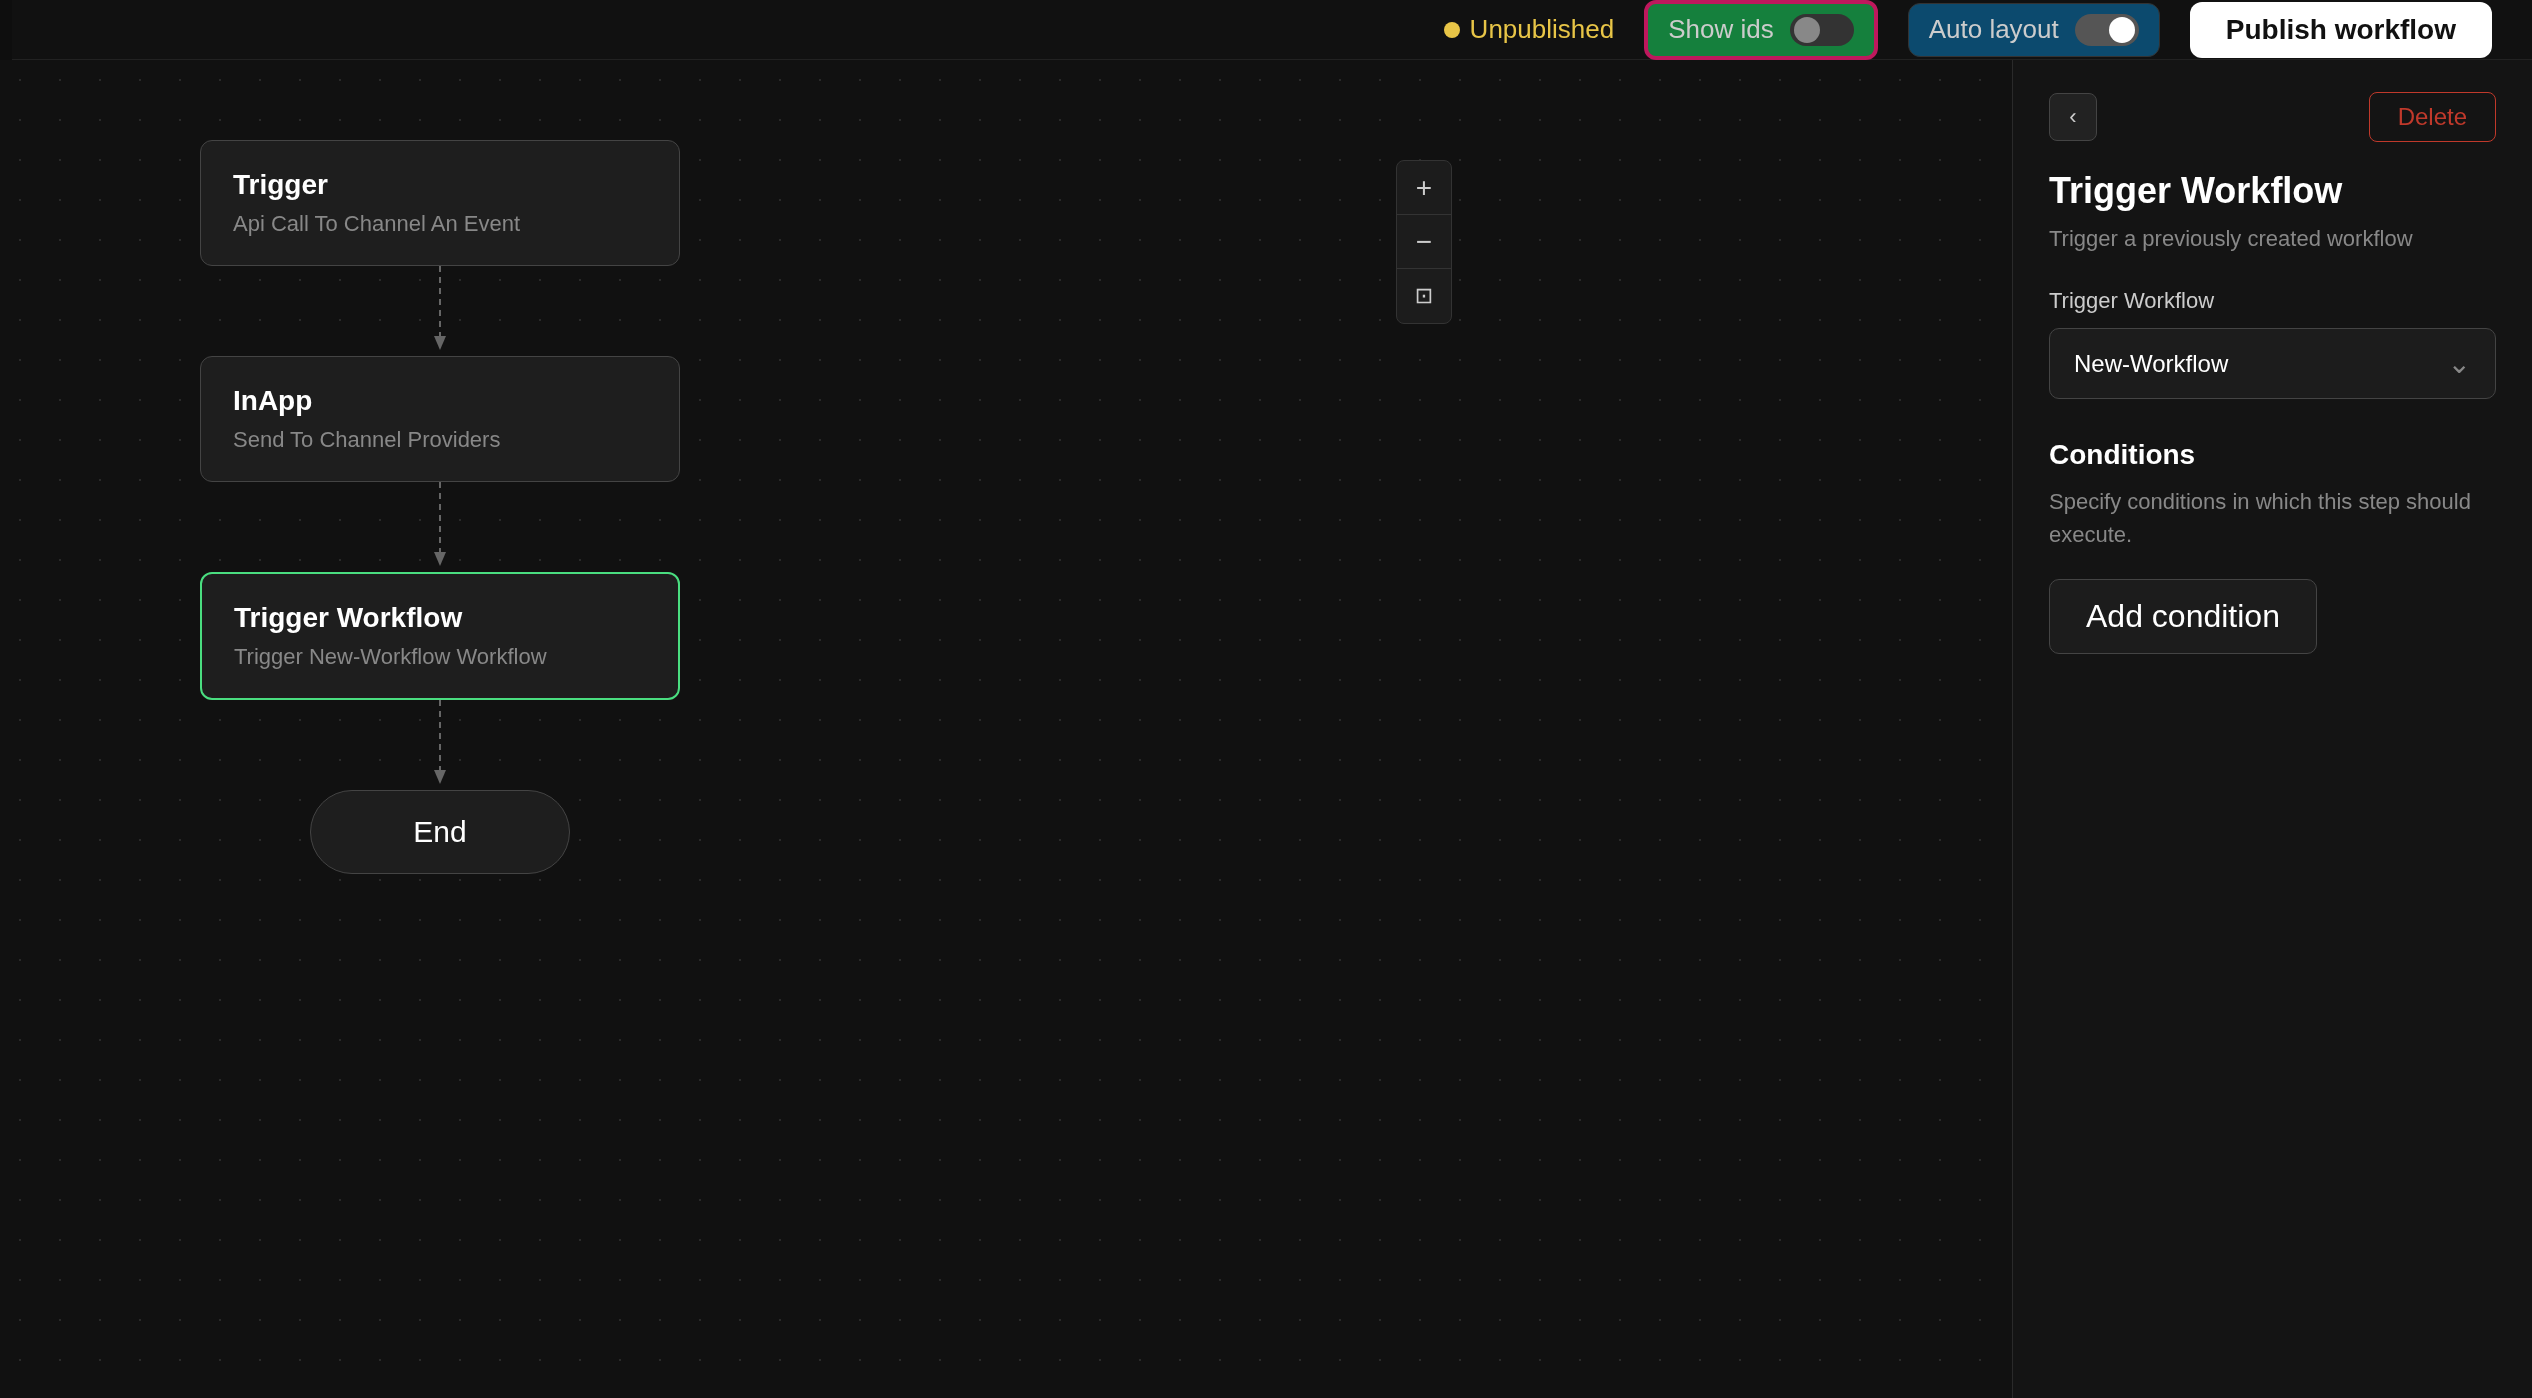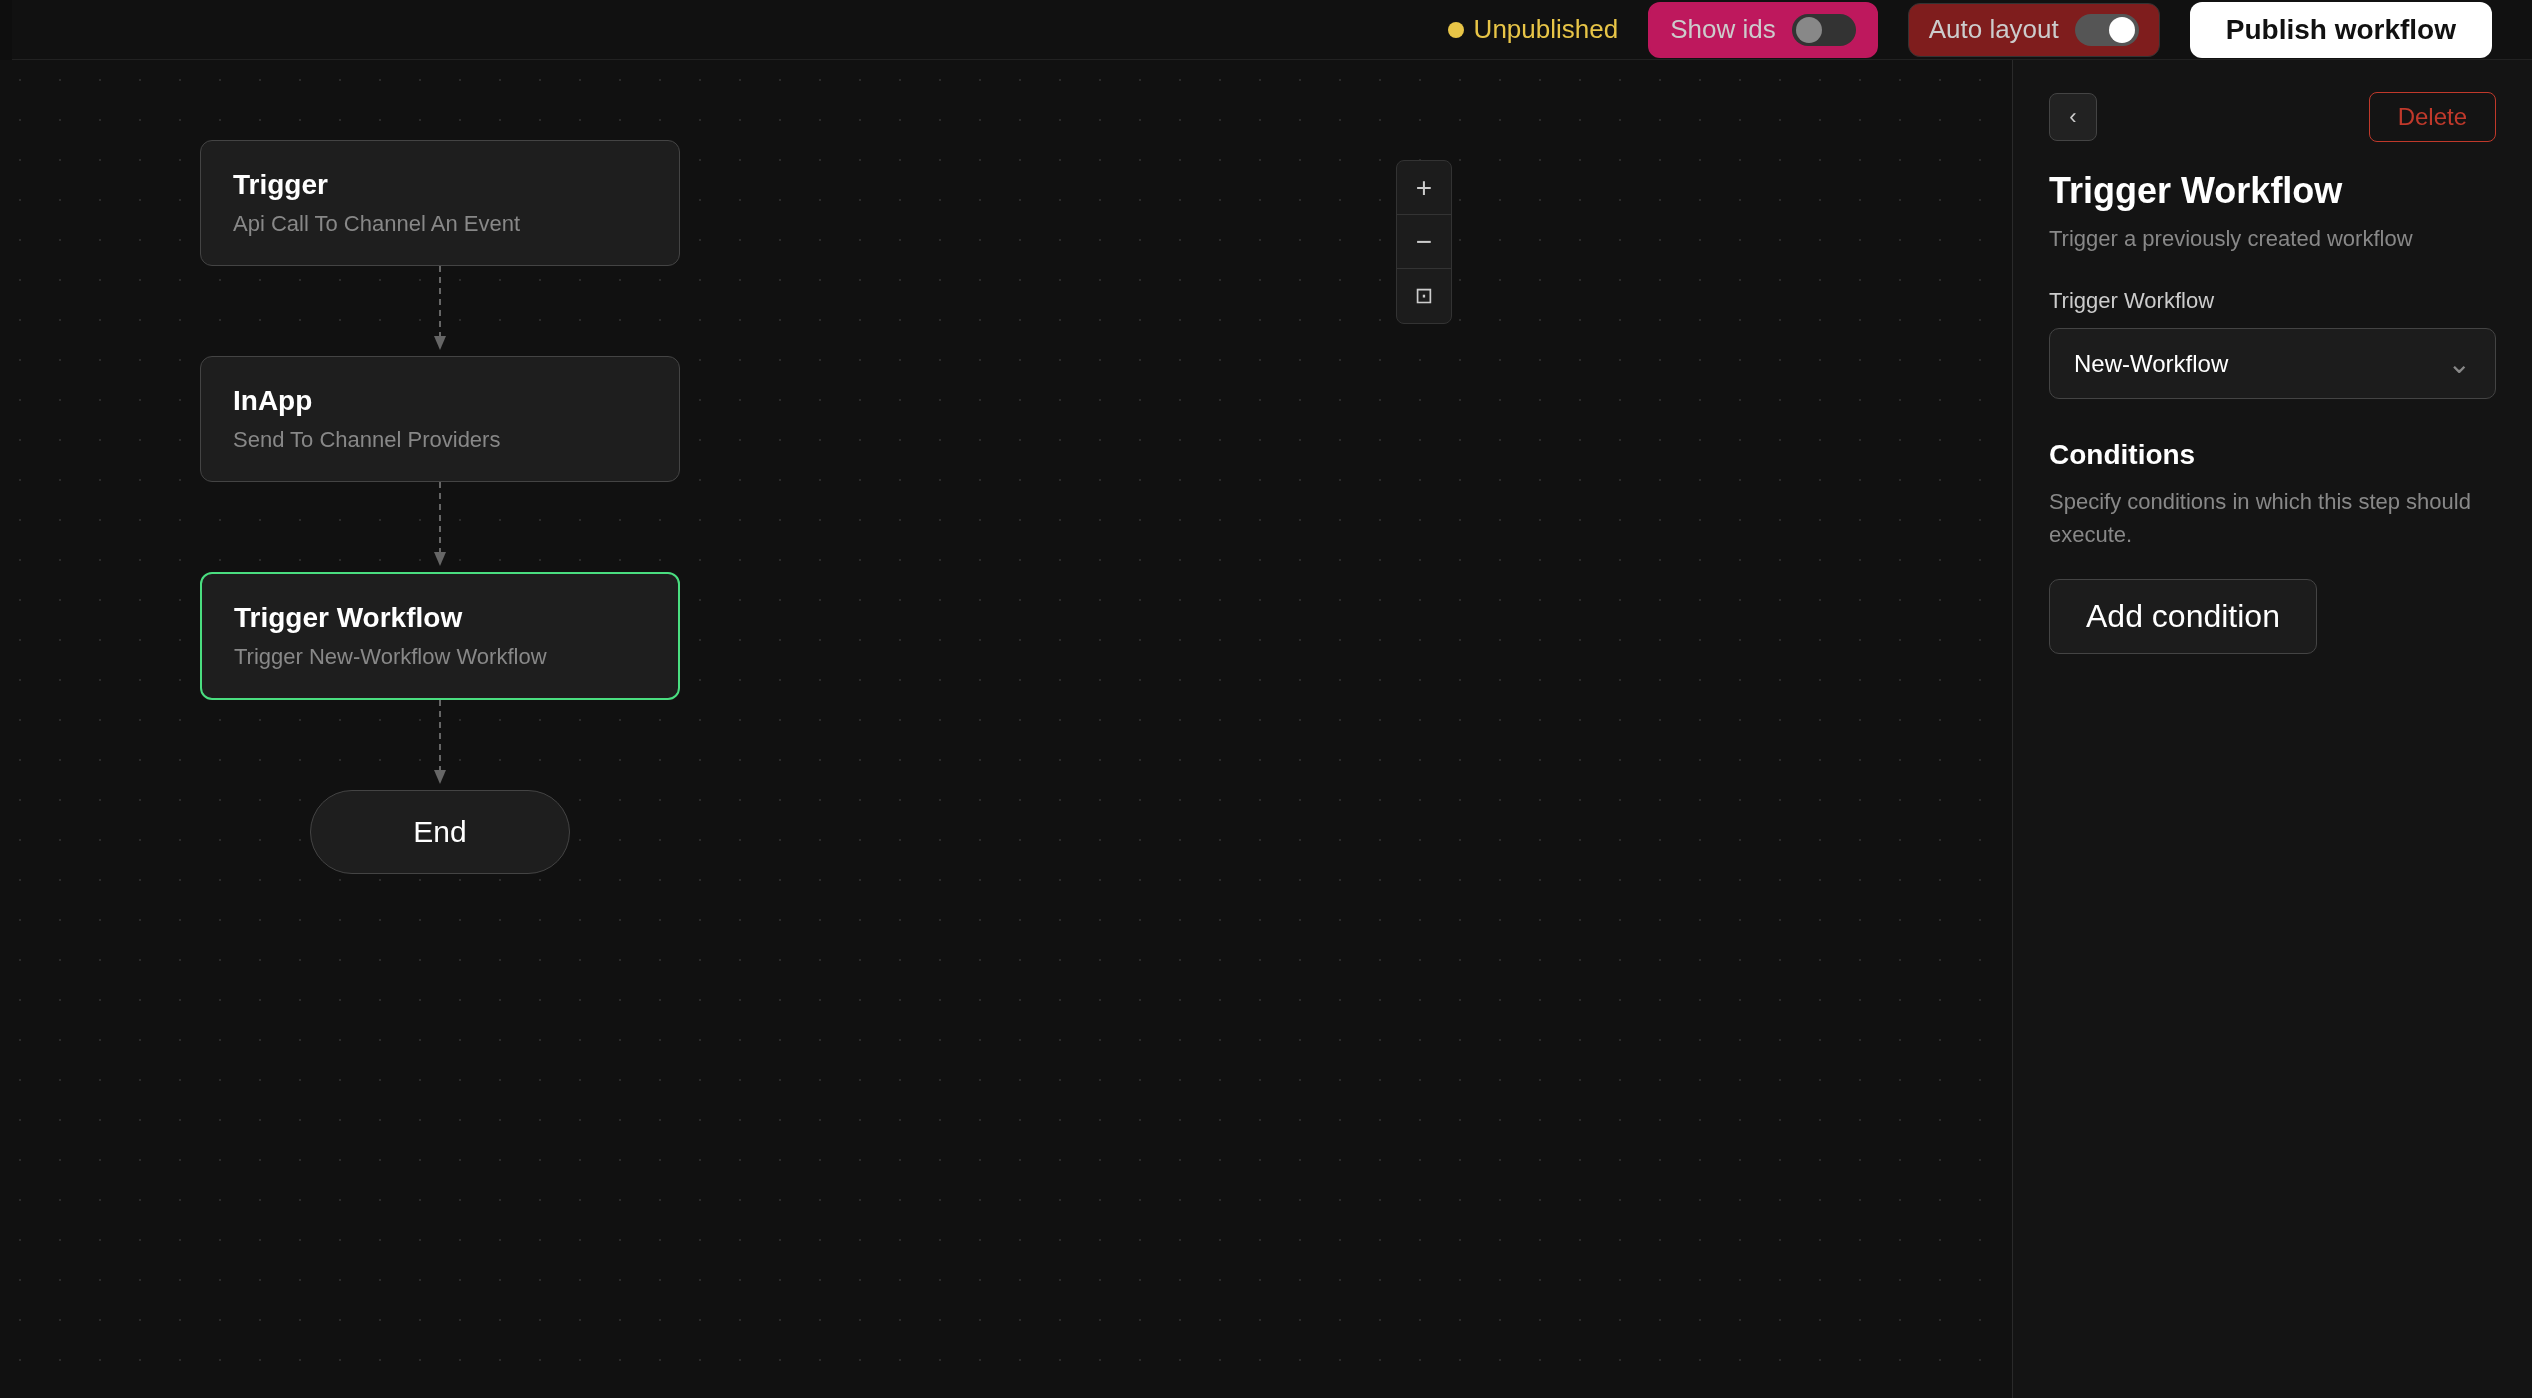--- a/index.html
+++ b/index.html
@@ -44,22 +44,22 @@
       height: 16px;
       border-radius: 50%;
       background: #e8c547;
       flex-shrink: 0;
     }
 
     .toggle-group {
       display: flex;
       align-items: center;
       gap: 16px;
-      background: #be185d;
-      border: 2px solid #be185d;
+      background: #15803d;
+      border: 4px solid #be185d;
       border-radius: 12px;
       padding: 10px 20px;
     }
 
     .toggle-label {
       font-size: 26px;
       color: #ccc;
     }
 
     .toggle-switch {
@@ -88,21 +88,21 @@
 
     .toggle-switch.on .knob {
       left: 34px;
       background: #fff;
     }
 
     .auto-layout-group {
       display: flex;
       align-items: center;
       gap: 16px;
-      background: #7f1d1d;
+      background: #0c4a6e;
       border: 1px solid #333;
       border-radius: 12px;
       padding: 10px 20px;
     }
 
     .auto-layout-label {
       font-size: 26px;
       color: #ccc;
     }
 

